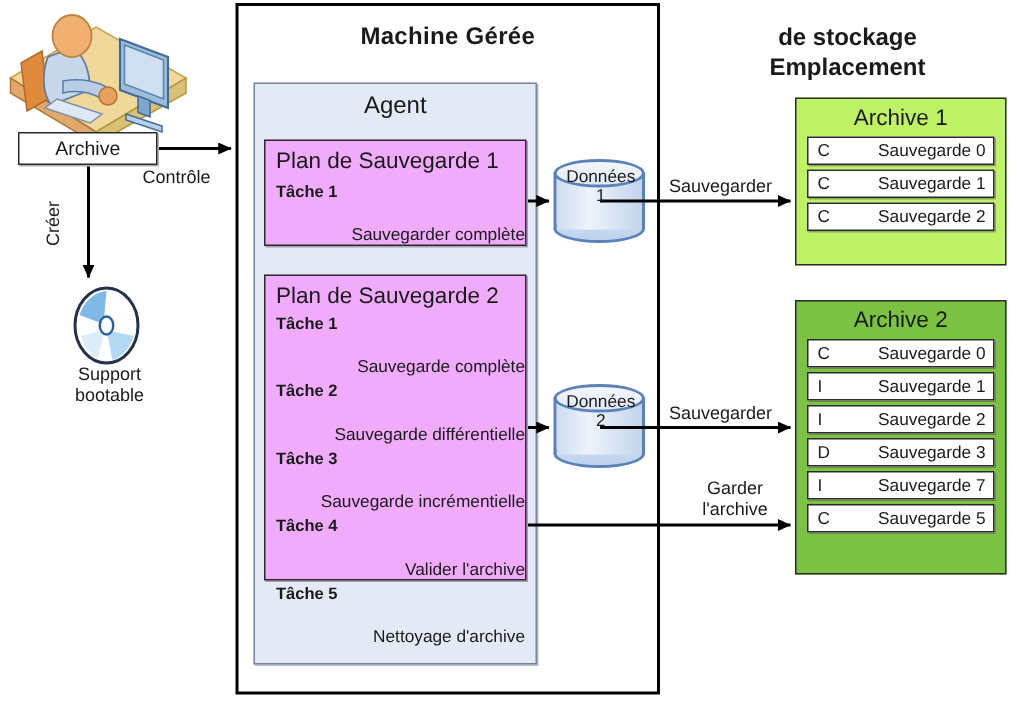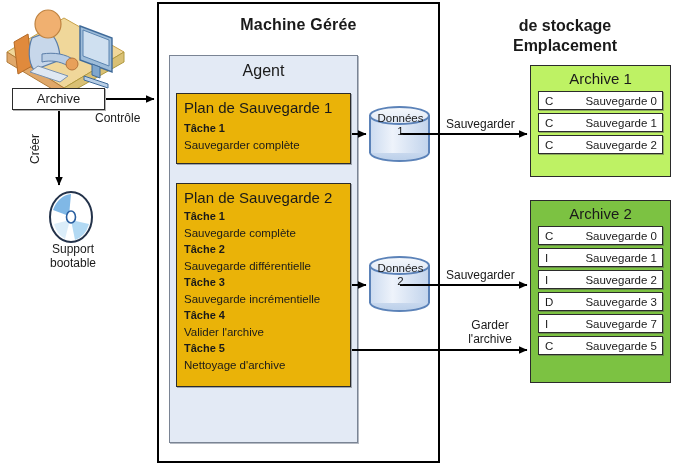--- a/index.html
+++ b/index.html
@@ -26,28 +26,28 @@
     background:#e3eaf5;border:1px solid #7a8494;
     box-shadow:1px 1px 0 rgba(120,130,145,.55);
     box-sizing:border-box;
   }
   #agent-title{
     left:169px;top:62px;width:189px;text-align:center;font-size:16px;
   }
 
   
   .plan-box{
-    background:#eab308;border:1px solid #2b2b2b;box-sizing:border-box;
+    background:#f0abfc;border:1px solid #2b2b2b;box-sizing:border-box;
     box-shadow:1px 1px 0 rgba(90,95,105,.5);
   }
   #plan1-box{left:176px;top:93px;width:175px;height:71px;}
   #plan2-box{left:176px;top:183px;width:175px;height:204px;}
   .plan-title{font-size:15px;margin:5px 0 2px 7px;line-height:18px;}
   .task-name{font-size:11px;font-weight:bold;margin:5px 0 0 7px;line-height:12px;}
-  .task-desc{font-size:11.5px;margin:5px 0 0 7px;line-height:13px;}
+  .task-desc{font-size:11.5px;margin:17px 0 0 7px;line-height:13px;text-align:right;}
   #plan2-box .task-name{margin-top:3px;}
 
   
   .cyl{width:63px;height:56px;}
   .cyl .body{
     position:absolute;left:0;top:9px;width:61px;height:38px;
     background:linear-gradient(to right,#cddcf0 0%,#eef3fb 38%,#c2d4ec 100%);
     border-left:2px solid #5b82b8;border-right:2px solid #5b82b8;
     box-sizing:border-box;
   }

